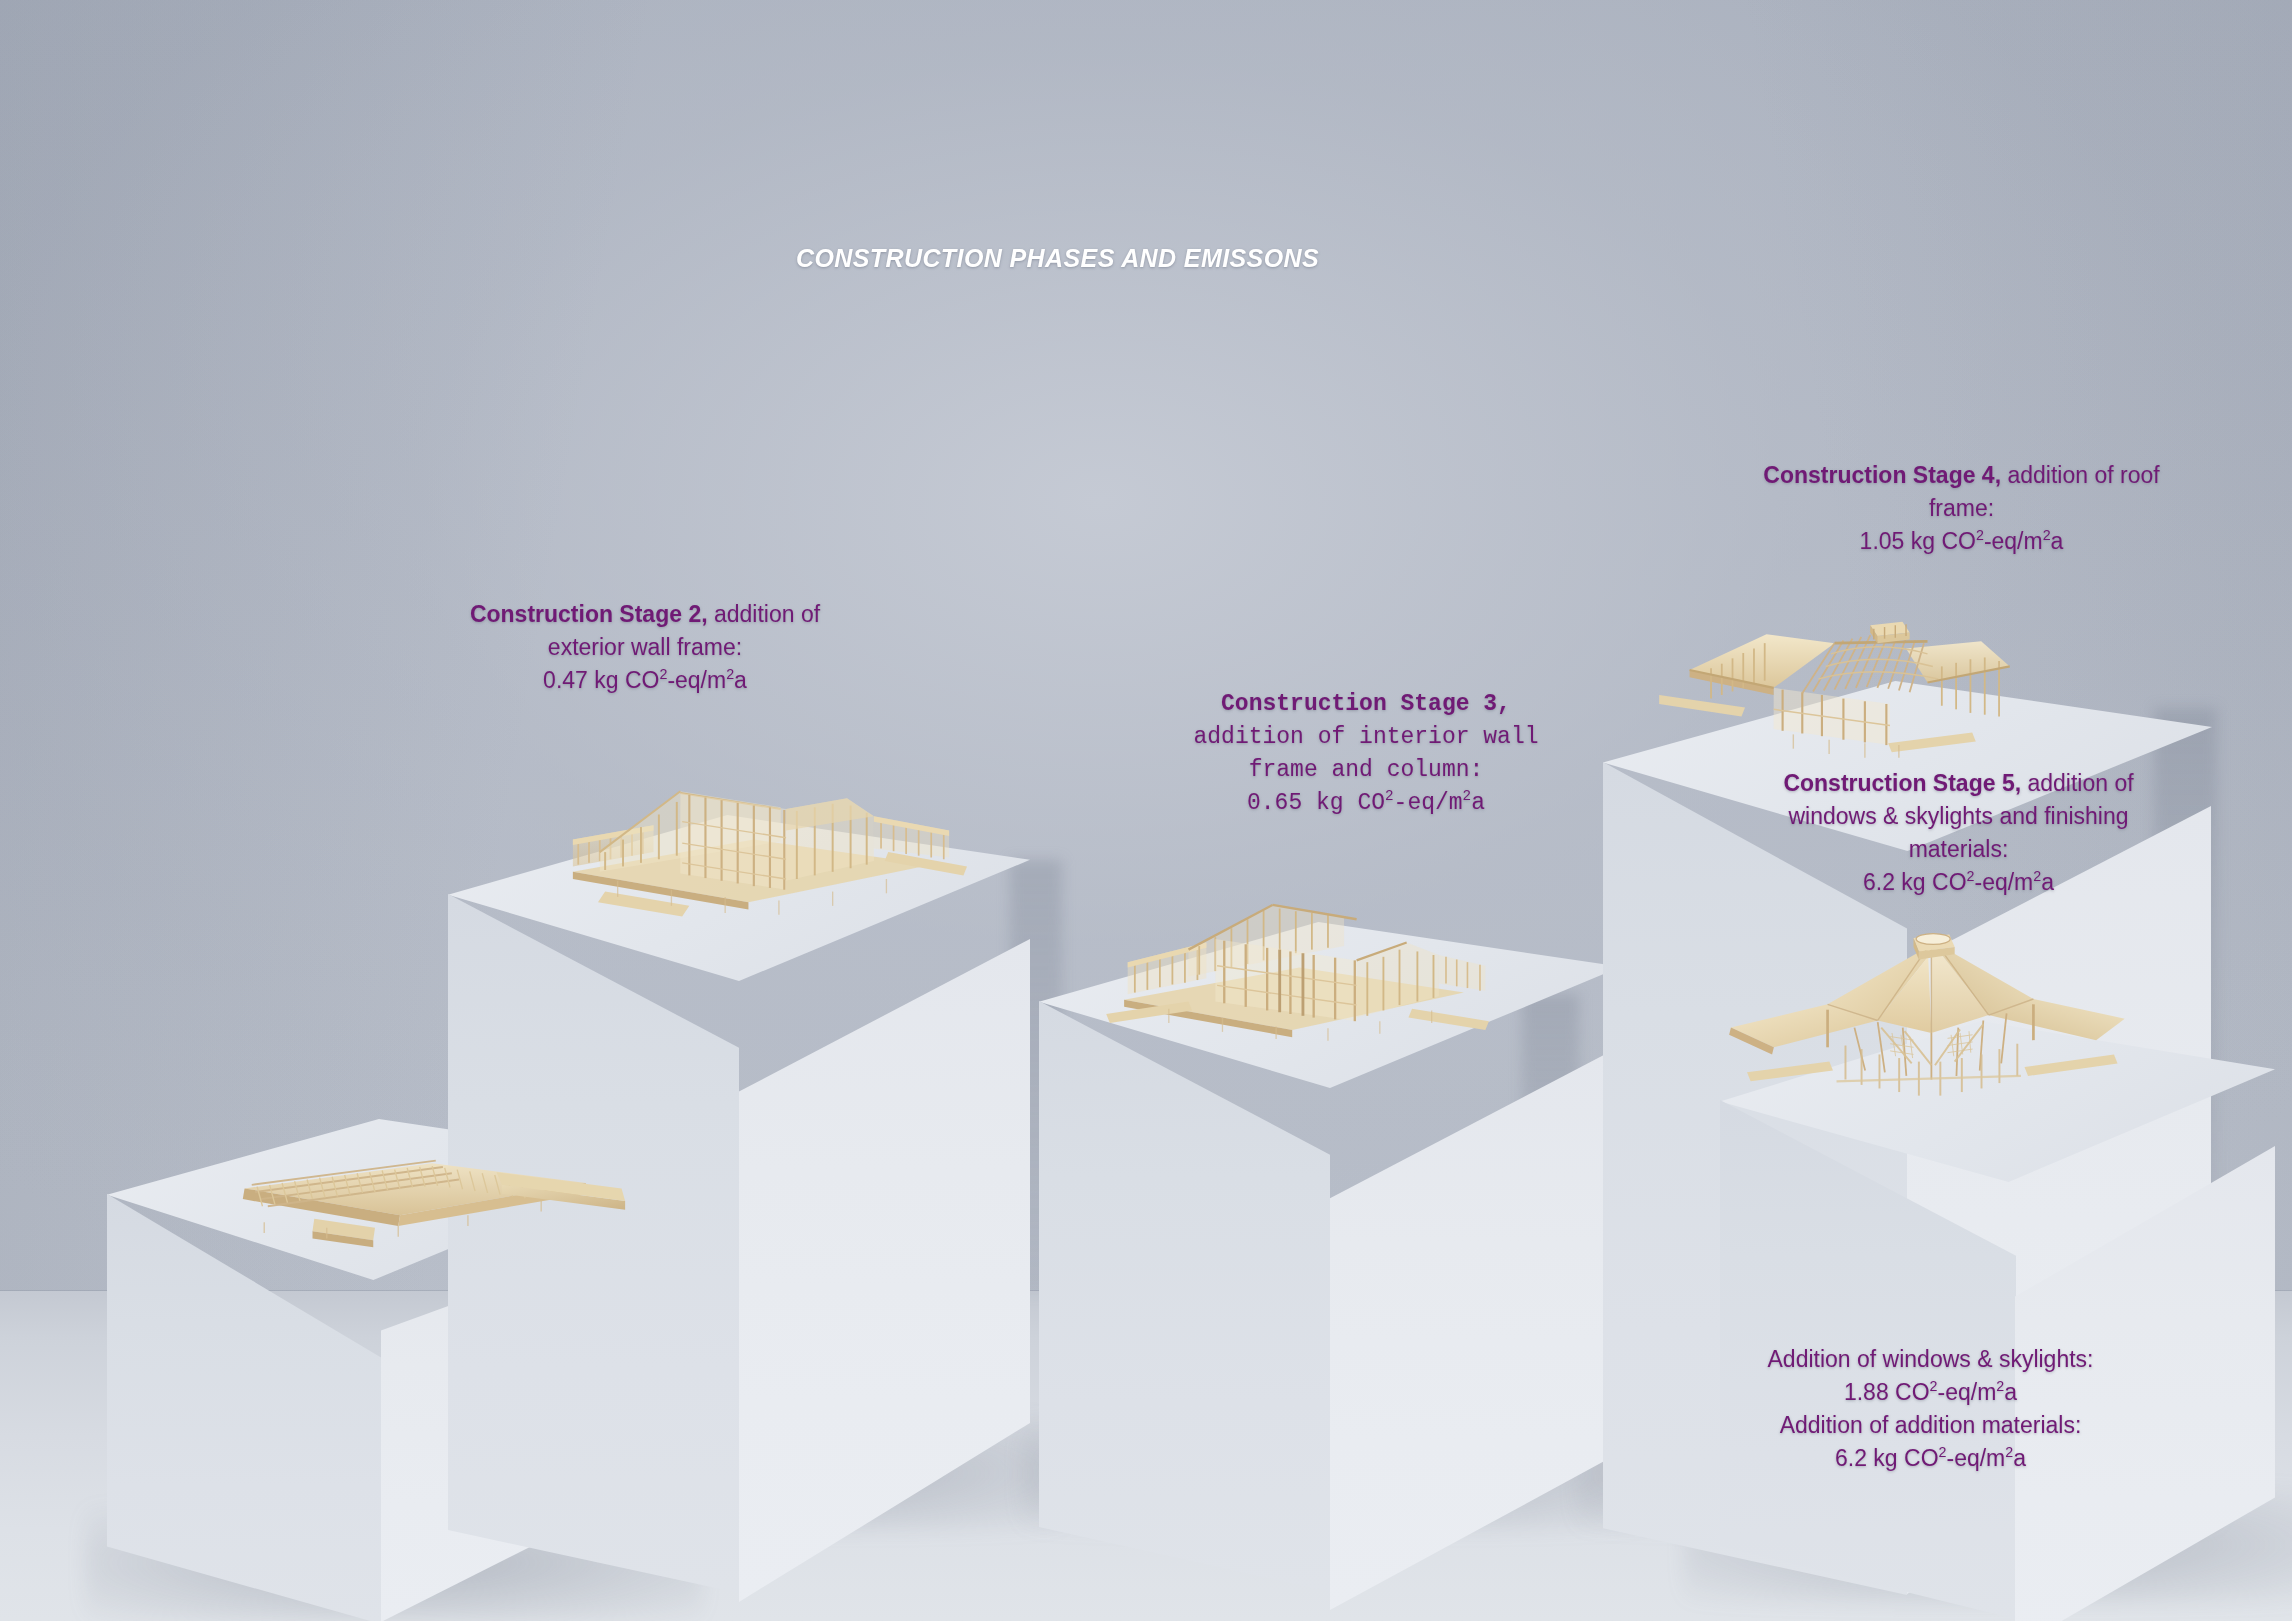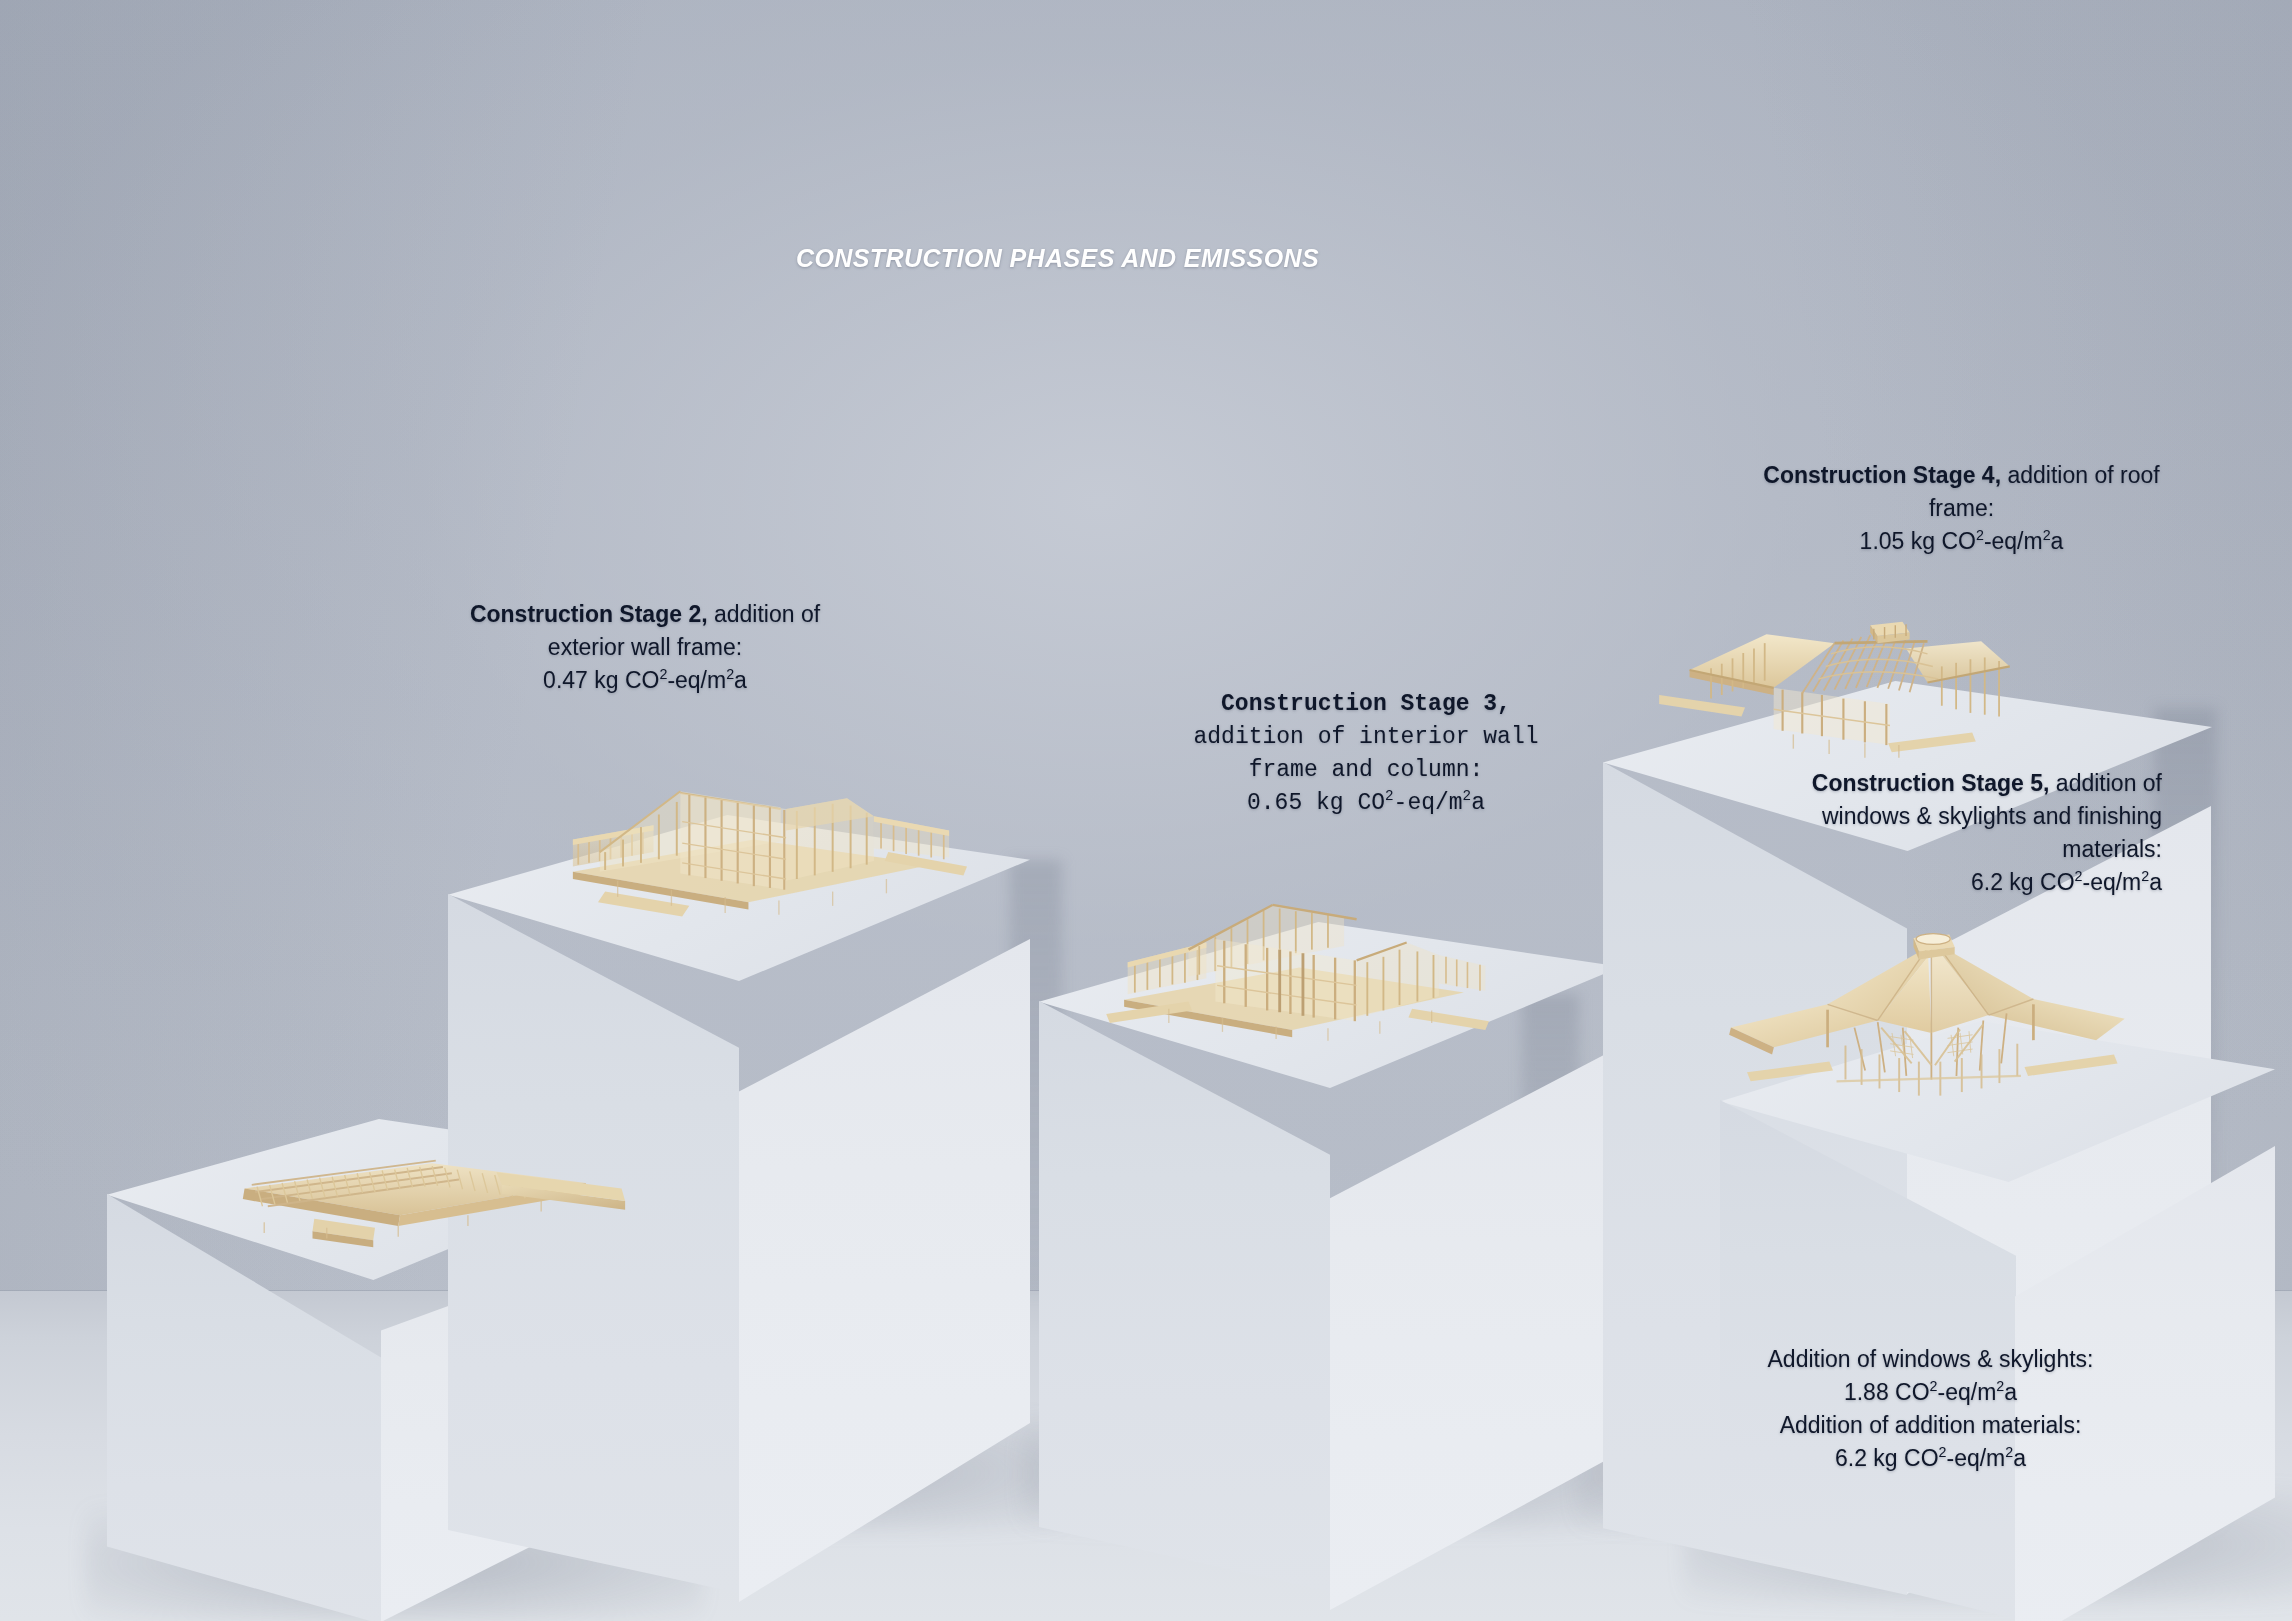--- a/index.html
+++ b/index.html
@@ -88,21 +88,21 @@
     color: #ffffff;
     font-weight: bold;
     font-style: italic;
     font-size: 25px;
     letter-spacing: 0.4px;
     white-space: nowrap;
     text-shadow: 0 0.9px 2.7px rgba(90,98,115,0.45);
   }
   .caption {
     position: absolute;
-    color: #0f172a;
+    color: #701a75;
     font-size: 23px;
     line-height: 33px;
     text-align: center;
     text-shadow: 0 0.9px 2.7px rgba(95,103,120,0.42);
   }
   .caption.right-align { text-align: center; }
   .caption b { font-weight: bold; }
   .caption sup {
     font-size: 0.62em;
     vertical-align: super;
@@ -636,21 +636,21 @@
   <div class="caption" style="left:1187px; top:688px; width:358px;font-family:Liberation Mono, monospace;">
     <b>Construction Stage 3,</b><span> addition of interior wall frame and column:</span><br>
     <span>0.65 kg CO<sup>2</sup>-eq/m<sup>2</sup>a</span>
   </div>
 
   <div class="caption" style="left:1760px; top:459px; width:403px;">
     <b>Construction Stage 4,</b><span> addition of roof frame:</span><br>
     <span>1.05 kg CO<sup>2</sup>-eq/m<sup>2</sup>a</span>
   </div>
 
-  <div class="caption" style="left:1755px; top:767px; width:407px;text-align:right;">
+  <div class="caption" style="left:1755px; top:767px; width:407px;">
     <b>Construction Stage 5,</b><span> addition of windows &amp; skylights and finishing materials:</span><br>
     <span>6.2 kg CO<sup>2</sup>-eq/m<sup>2</sup>a</span>
   </div>
 
   <div class="caption right-align" style="left:1702px; top:1343px; width:457px;">
     <span>Addition of windows &amp; skylights:</span><br>
     <span>1.88 CO<sup>2</sup>-eq/m<sup>2</sup>a</span><br>
     <span>Addition of addition materials:</span><br>
     <span>6.2 kg CO<sup>2</sup>-eq/m<sup>2</sup>a</span>
   </div>

